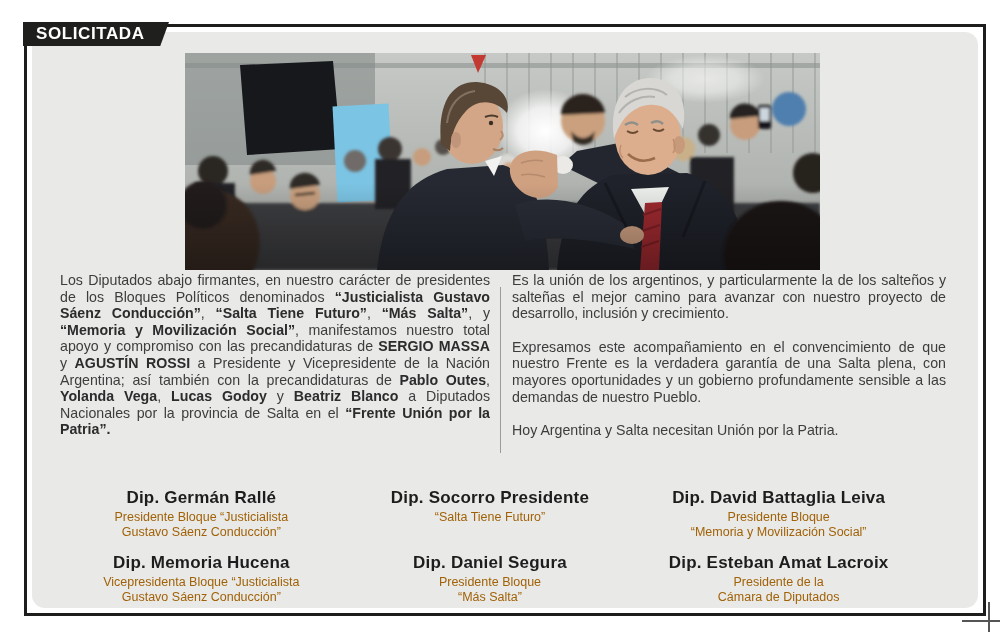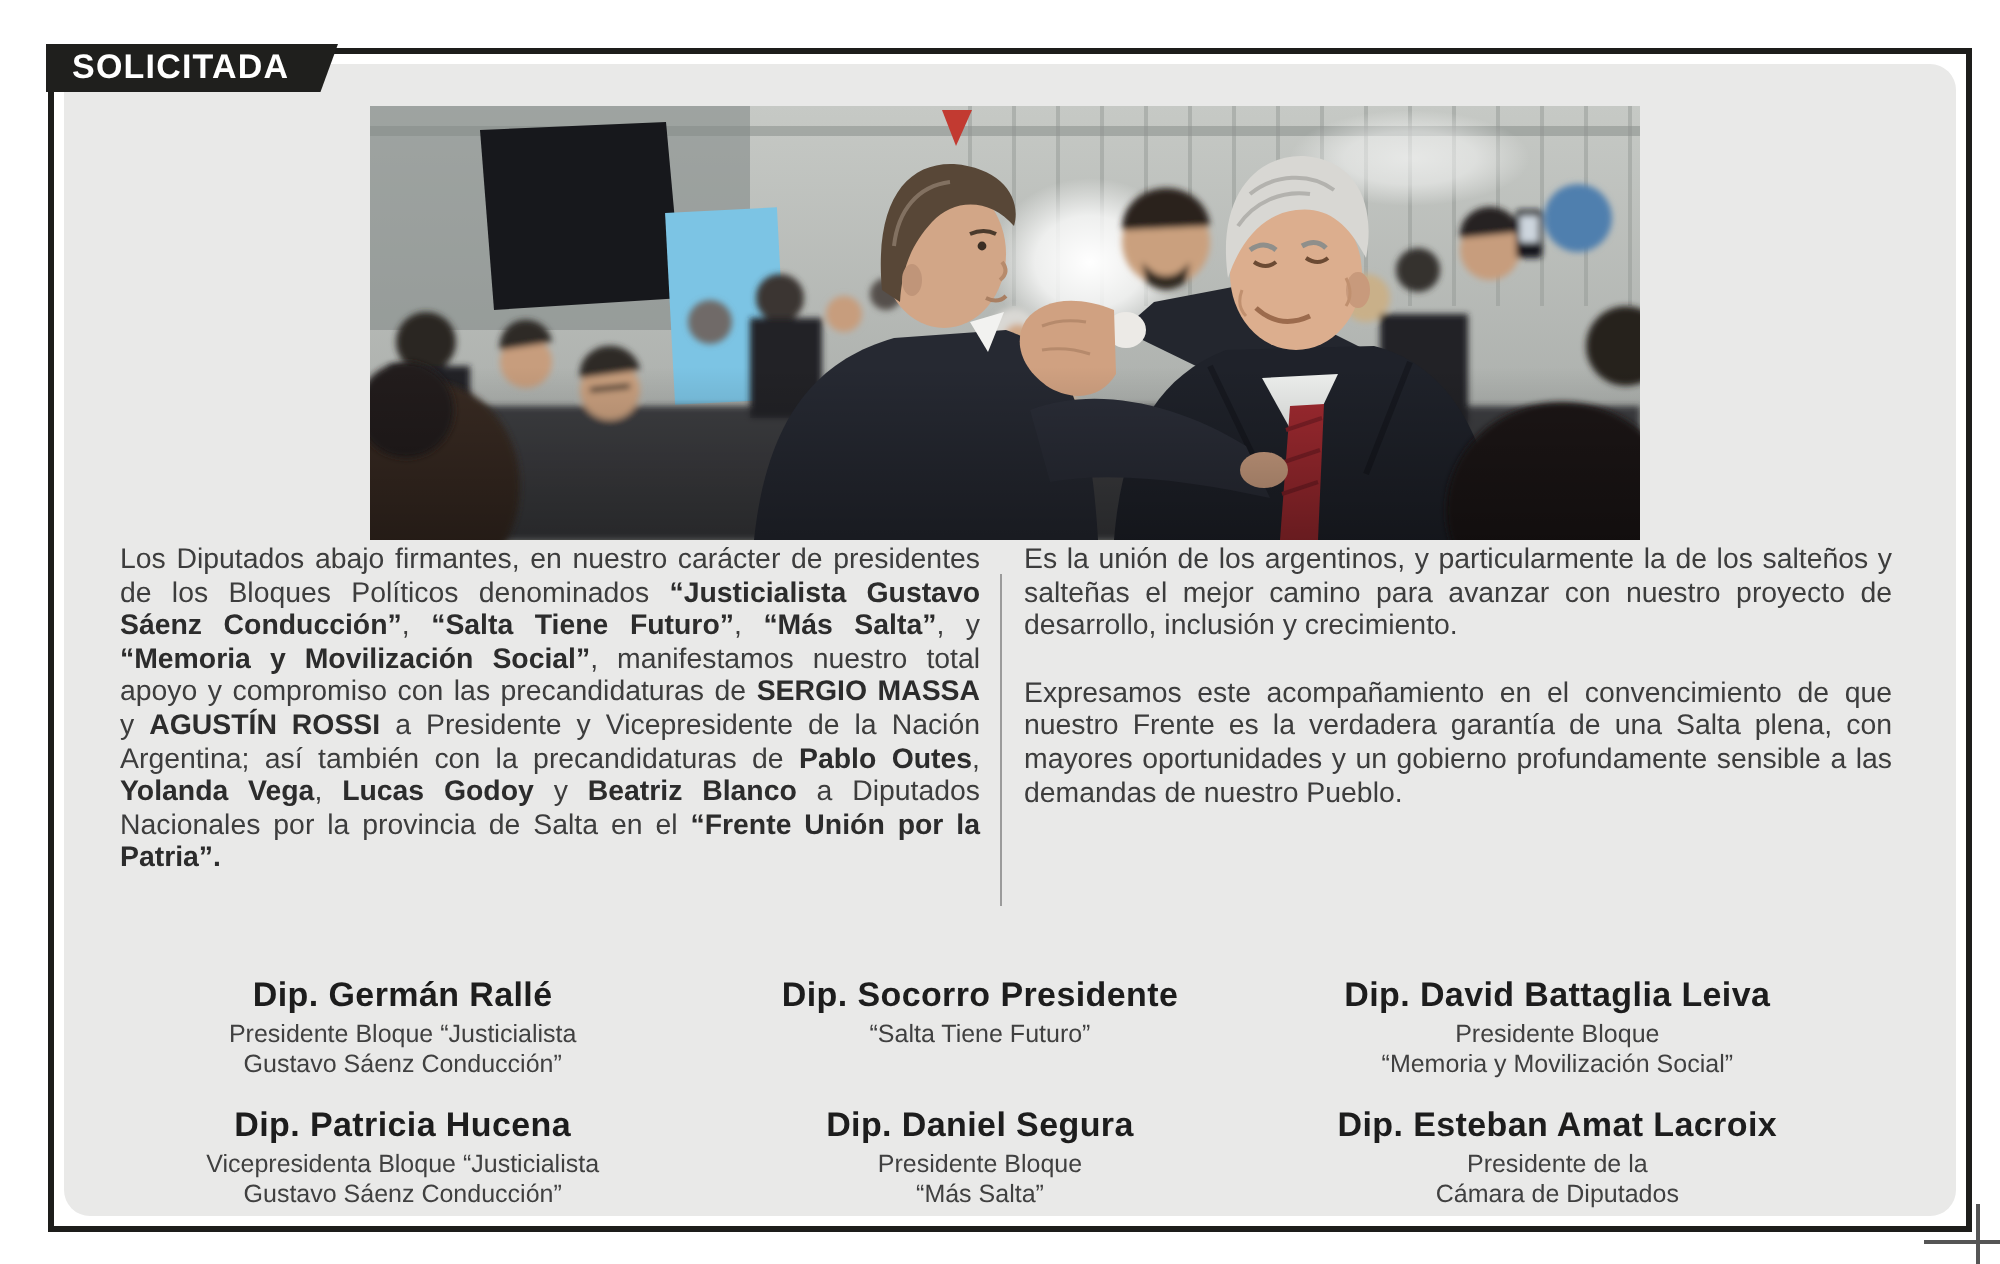--- a/index.html
+++ b/index.html
@@ -18,21 +18,21 @@
        text-align:justify;z-index:2;}
   .col-left{left:60px;width:430px;}
   .col-right{left:512px;width:434px;}
   .col-right p{margin:0 0 17px 0;}
   .bseg{font-weight:700;color:#2c2c2c;}
   .divider{position:absolute;left:500px;top:287px;width:1px;height:166px;background:#9b9b9b;z-index:2;}
   .sigs{position:absolute;left:57px;top:488px;width:866px;display:grid;
         grid-template-columns:1fr 1fr 1fr;row-gap:14px;z-index:2;}
   .sig{text-align:center;}
   .sig .name{font-size:17px;font-weight:700;color:#1d1d1d;margin-bottom:2px;letter-spacing:.2px;}
-  .sig .role{font-size:12.5px;line-height:14.5px;color:#404040;}
+  .sig .role{font-size:12.5px;line-height:14.5px;color:#a16207;}
   .regmark-h{position:absolute;left:962px;top:620px;width:38px;height:2px;background:#555;z-index:6;}
   .regmark-v{position:absolute;left:988px;top:602px;width:2px;height:30px;background:#555;z-index:6;}
 </style>
 </head>
 <body>
 
 <div class="canvas">
 
   <div class="frame">
     <div class="panel"></div>
@@ -149,39 +149,40 @@
     <circle cx="18" cy="152" r="24" fill="#241f1c" filter="url(#soft)"></circle>
     <ellipse cx="596" cy="202" rx="58" ry="54" fill="#1d1713" filter="url(#soft)"></ellipse>
     <rect width="635" height="217" fill="url(#vig)"></rect>
   </svg>
 
   <div class="col col-left"><span>Los Diputados abajo firmantes, en nuestro carácter de presidentes de los Bloques Políticos denominados </span><span class="bseg">“Justicialista Gustavo Sáenz Conducción”</span><span>, </span><span class="bseg">“Salta Tiene Futuro”</span><span>, </span><span class="bseg">“Más Salta”</span><span>, y </span><span class="bseg">“Memoria y Movilización Social”</span><span>, manifestamos nuestro total apoyo y compromiso con las precandidaturas de </span><span class="bseg">SERGIO MASSA</span><span> y </span><span class="bseg">AGUSTÍN ROSSI</span><span> a Presidente y Vicepresidente de la Nación Argentina; así también con la precandidaturas de </span><span class="bseg">Pablo Outes</span><span>, </span><span class="bseg">Yolanda Vega</span><span>, </span><span class="bseg">Lucas Godoy</span><span> y </span><span class="bseg">Beatriz Blanco</span><span> a Diputados Nacionales por la provincia de Salta en el </span><span class="bseg">“Frente Unión por la Patria”.</span></div>
   <div class="divider"></div>
   <div class="col col-right">
     <p>Es la unión de los argentinos, y particularmente la de los salteños y salteñas el mejor camino para avanzar con nuestro proyecto de desarrollo, inclusión y crecimiento.</p>
     <p>Expresamos este acompañamiento en el convencimiento de que nuestro Frente es la verdadera garantía de una Salta plena, con mayores oportunidades y un gobierno profundamente sensible a las demandas de nuestro Pueblo.</p>
+    <p>Hoy Argentina y Salta necesitan Unión por la Patria.</p>
   </div>
 
   <div class="sigs">
     <div class="sig">
       <div class="name">Dip. Germán Rallé</div>
       <div class="role">Presidente Bloque “Justicialista</div>
       <div class="role">Gustavo Sáenz Conducción”</div>
     </div>
     <div class="sig">
       <div class="name">Dip. Socorro Presidente</div>
       <div class="role">“Salta Tiene Futuro”</div>
     </div>
     <div class="sig">
       <div class="name">Dip. David Battaglia Leiva</div>
       <div class="role">Presidente Bloque</div>
       <div class="role">“Memoria y Movilización Social”</div>
     </div>
     <div class="sig">
-      <div class="name">Dip. Patricia Hucena</div>
+      <div class="name">Dip. Memoria Hucena</div>
       <div class="role">Vicepresidenta Bloque “Justicialista</div>
       <div class="role">Gustavo Sáenz Conducción”</div>
     </div>
     <div class="sig">
       <div class="name">Dip. Daniel Segura</div>
       <div class="role">Presidente Bloque</div>
       <div class="role">“Más Salta”</div>
     </div>
     <div class="sig">
       <div class="name">Dip. Esteban Amat Lacroix</div>

